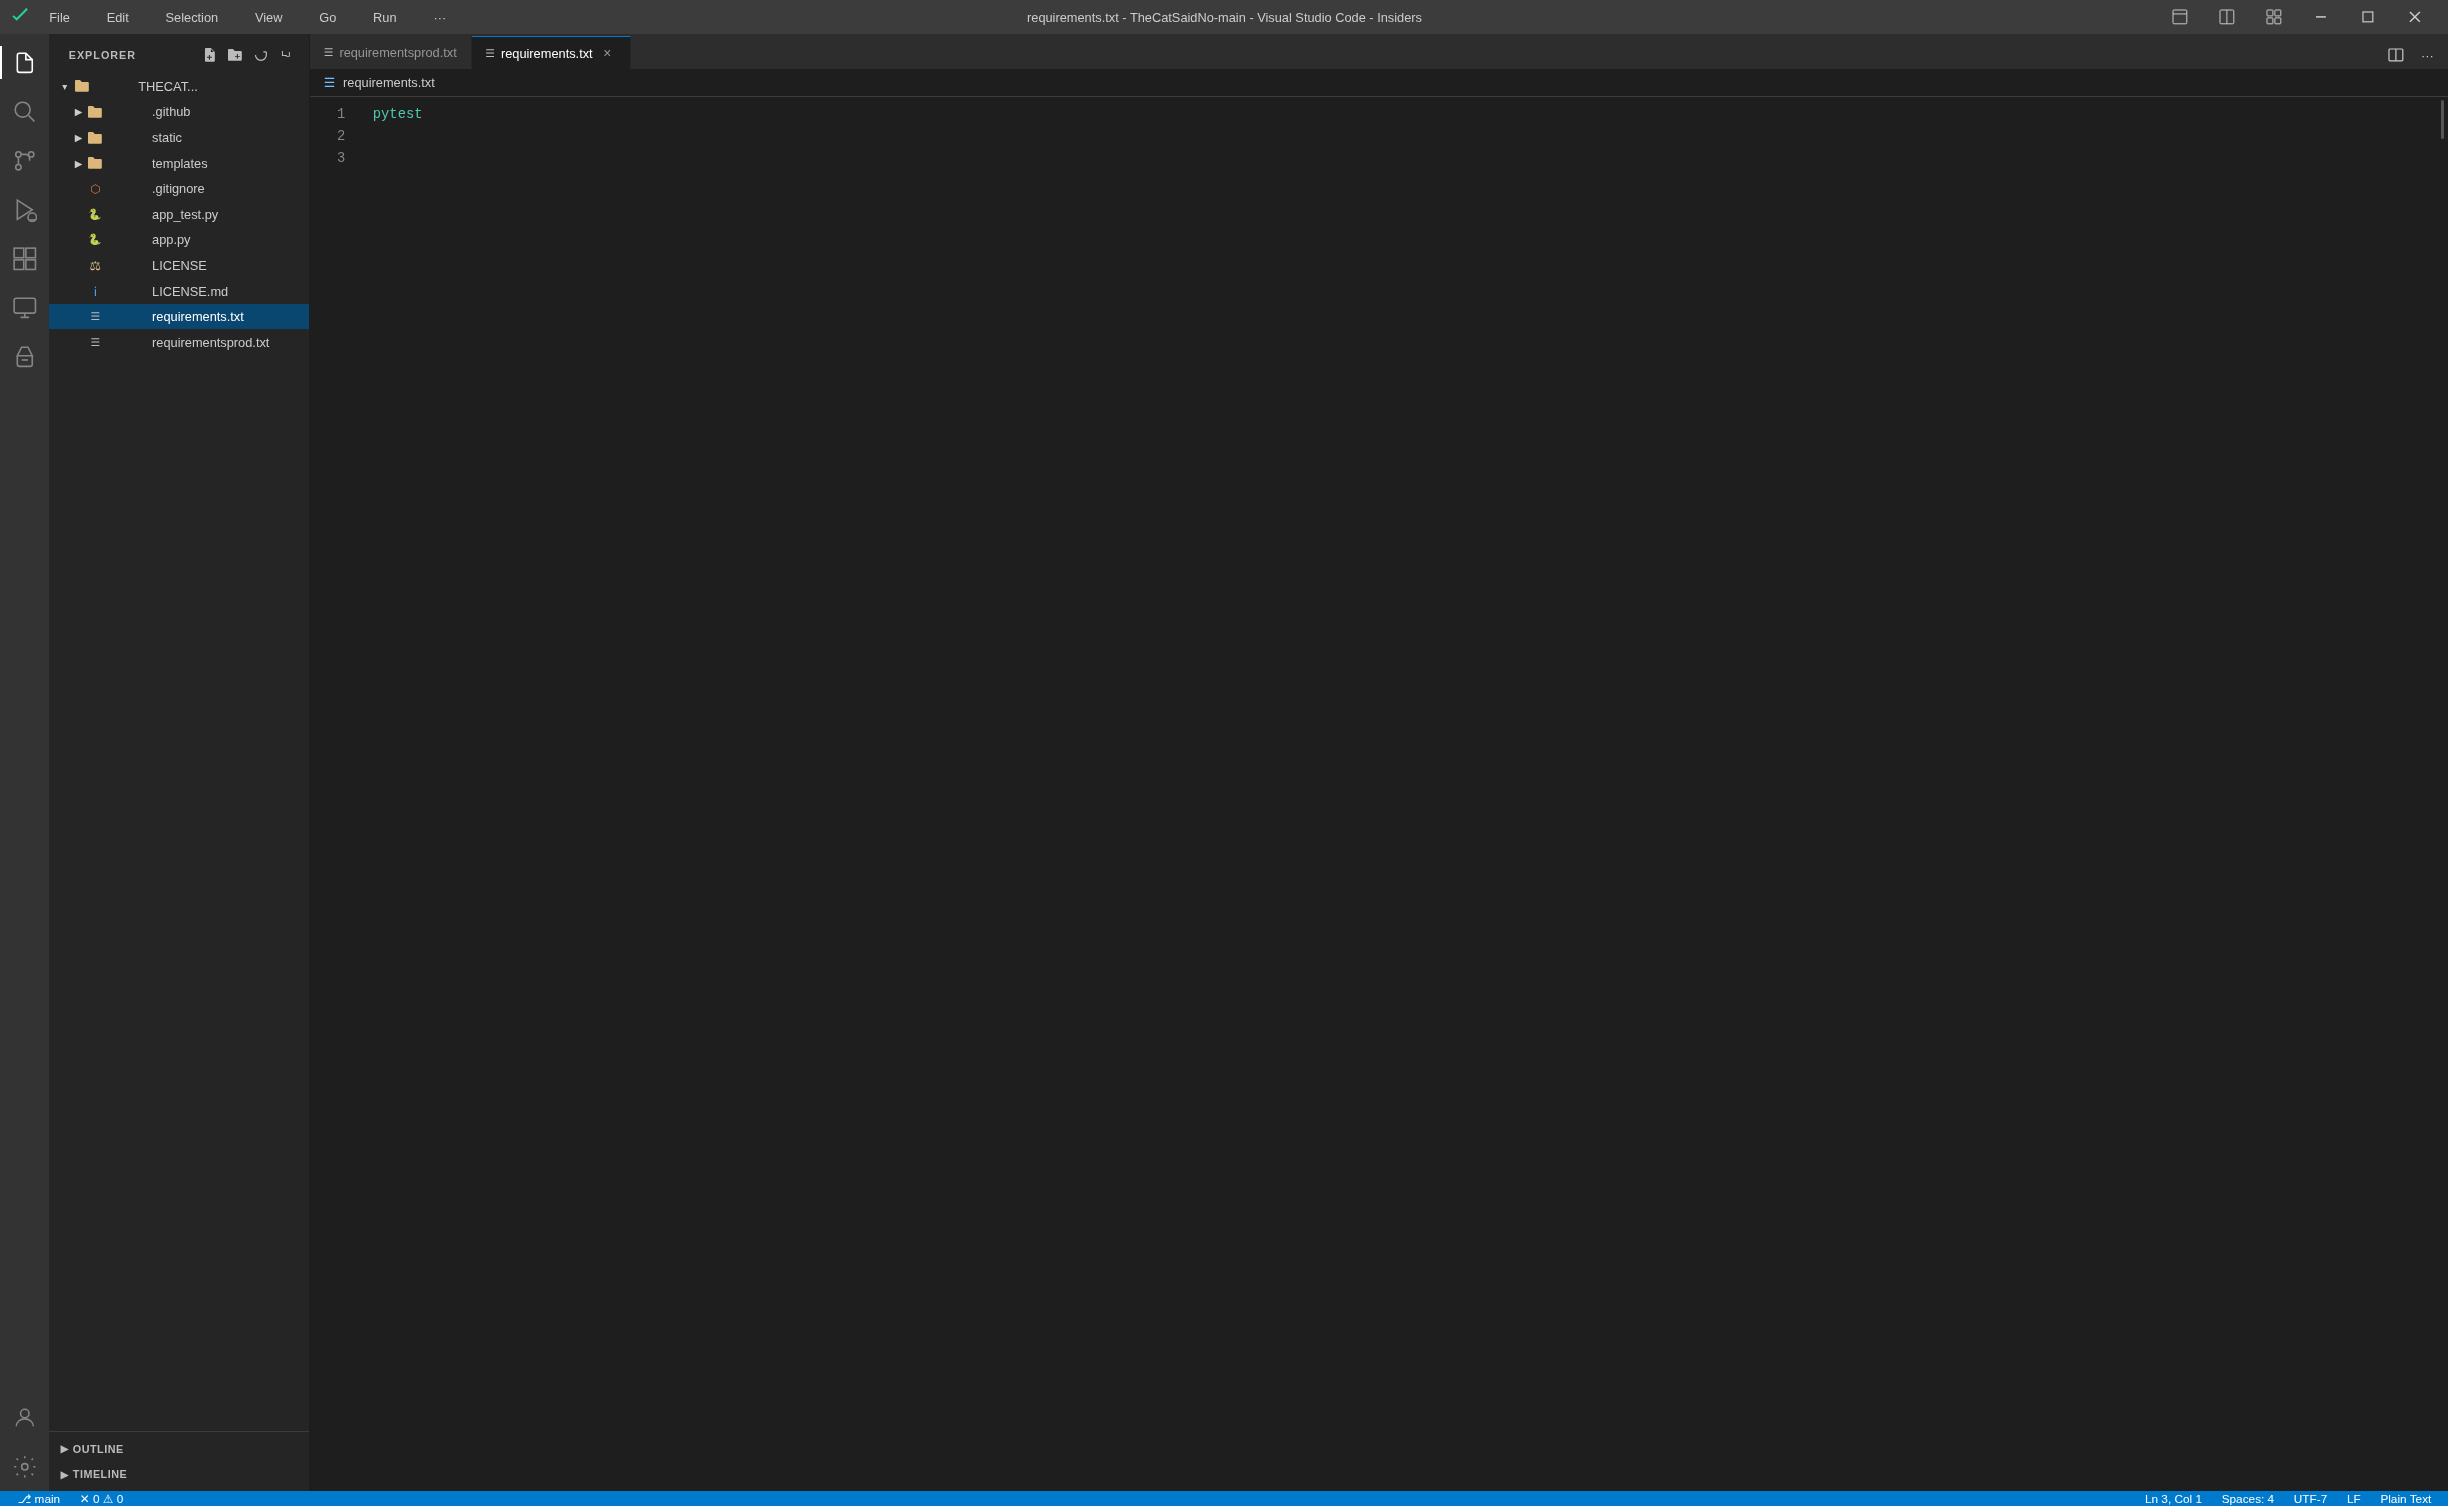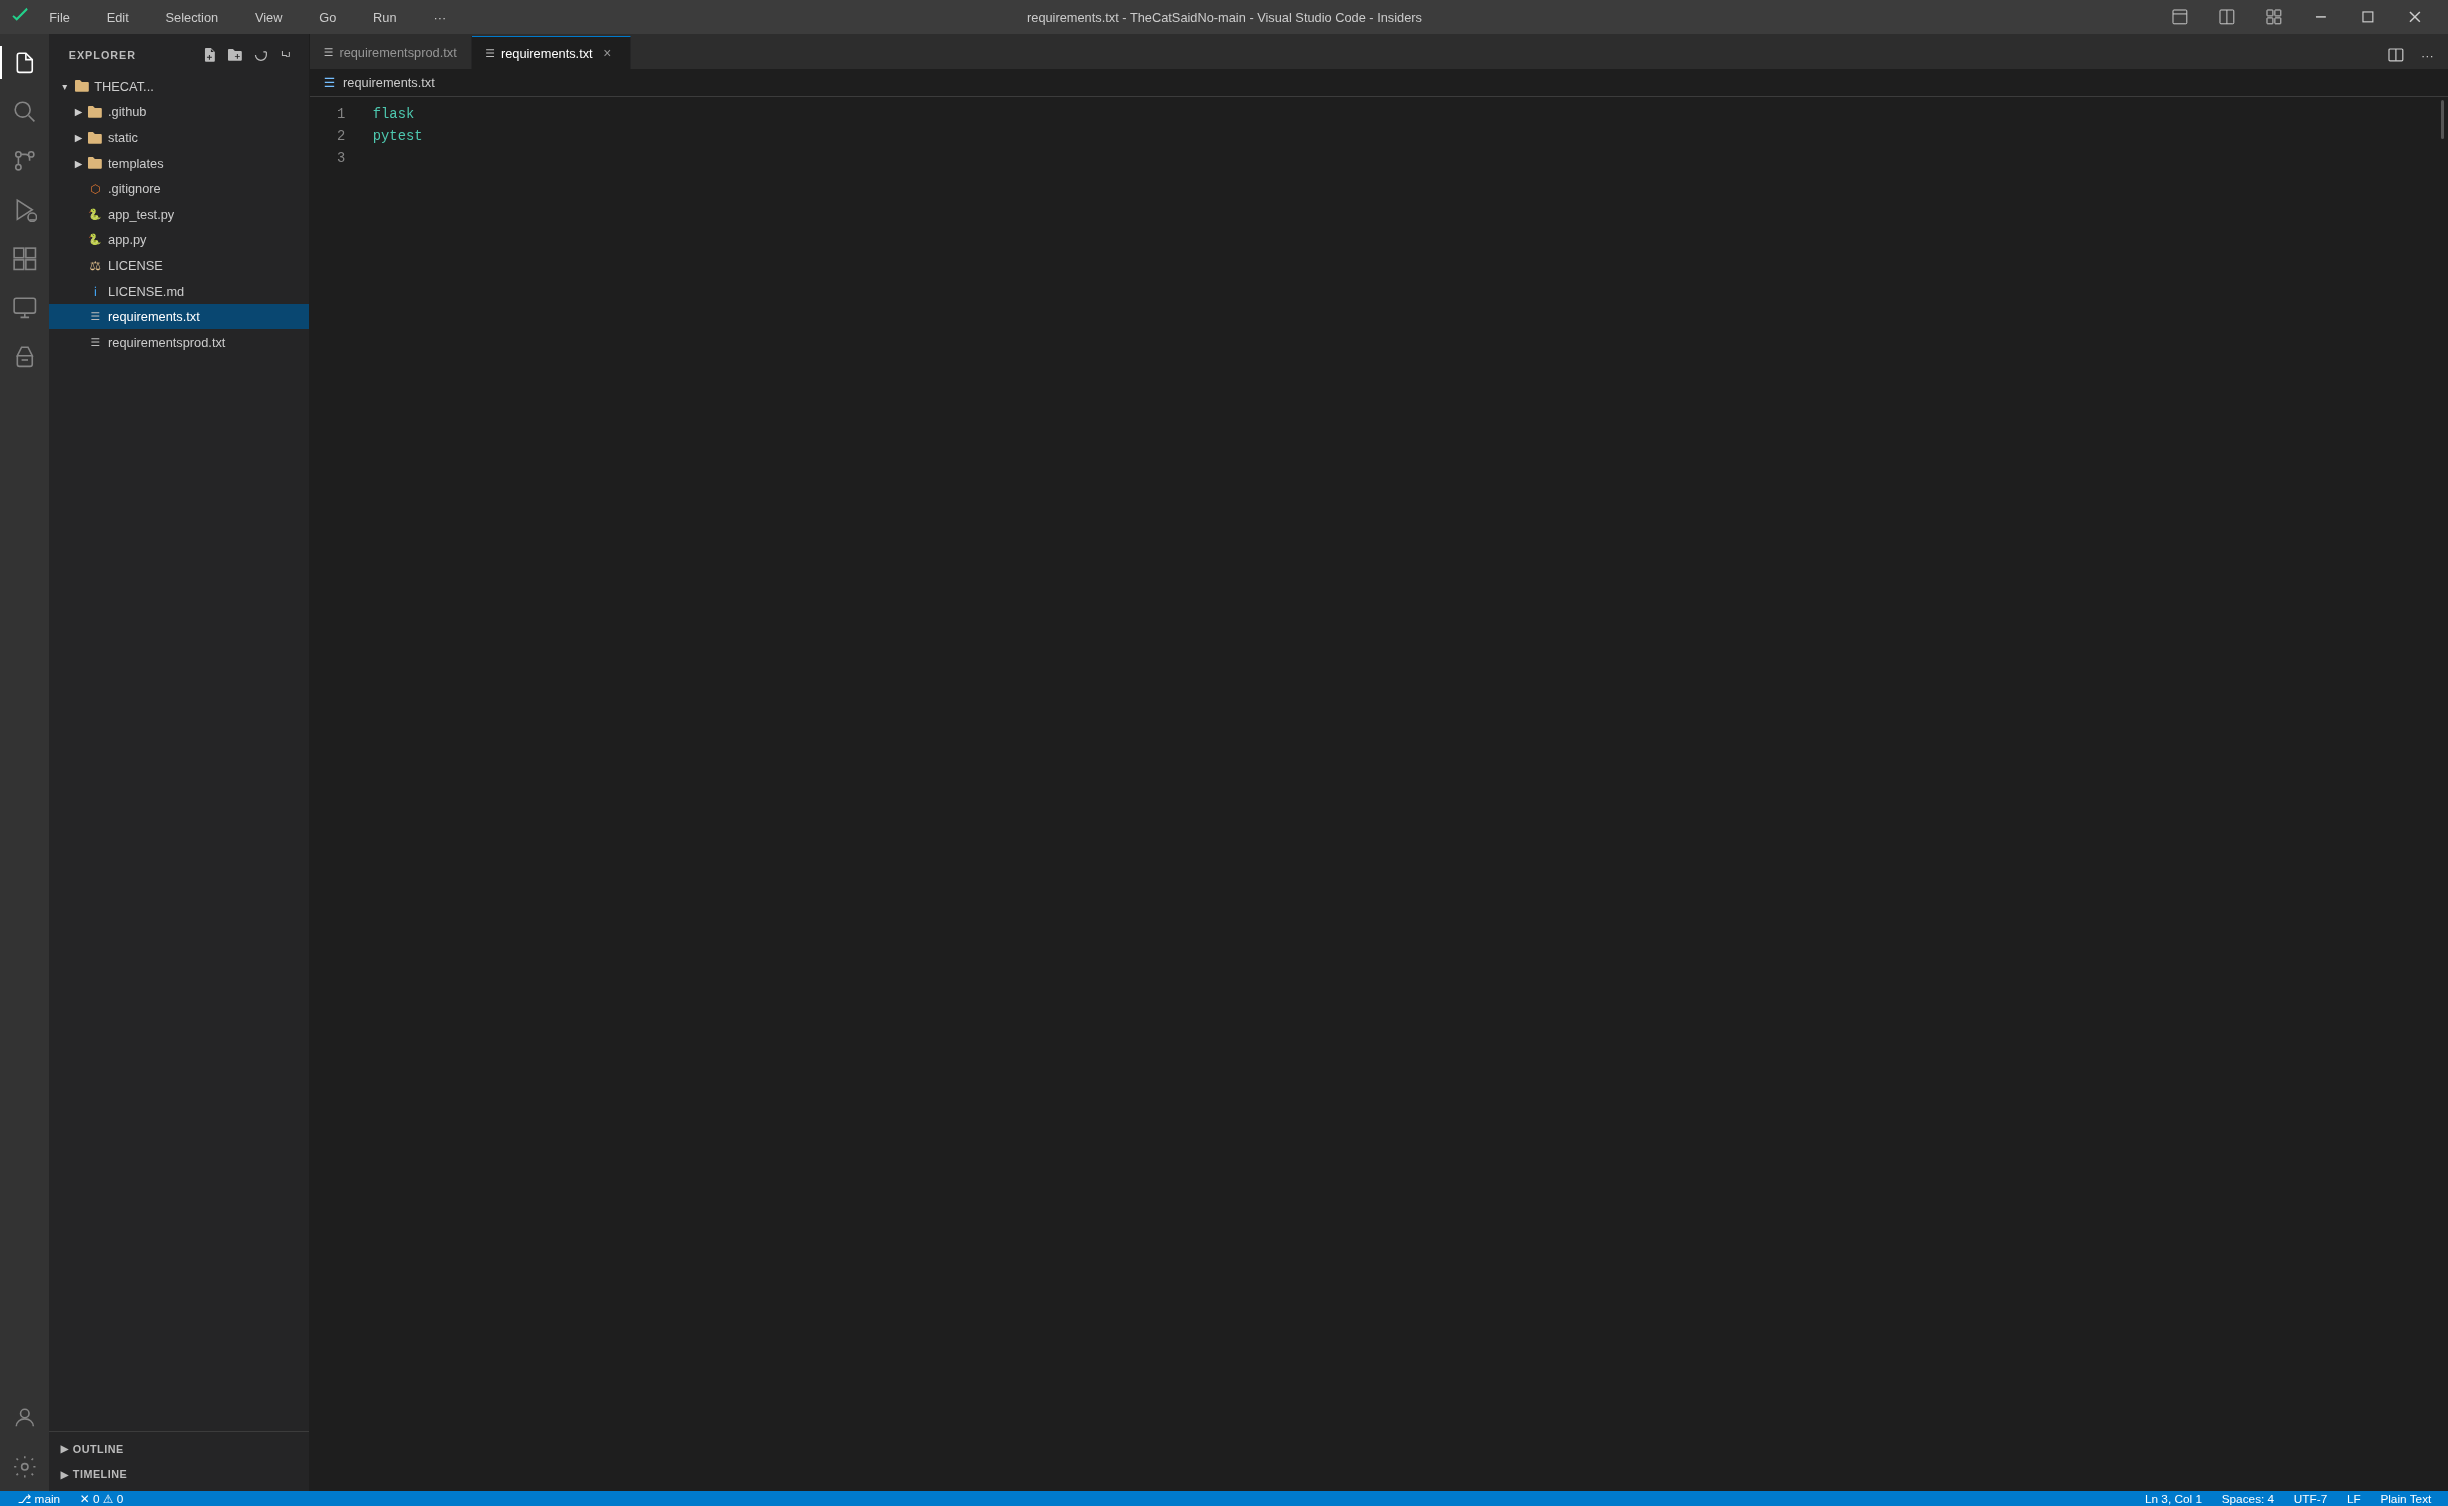--- a/index.html
+++ b/index.html
@@ -171,21 +171,21 @@
     .tree-item .file-icon {
       width: 17.7px;
       height: 17.7px;
       display: inline-flex;
       align-items: center;
       justify-content: center;
       margin-right: 3.9px;
       flex-shrink: 0;
       font-size: 13.8px;
     }
-    .tree-item .label { flex: 1; }
+    .tree-item .label { flex: 1; margin-left: 44px; }
 
     
     .sidebar-bottom {
       border-top: 1px solid #3c3c3c;
       padding: 3.9px 0;
     }
     .sidebar-section {
       display: flex;
       align-items: center;
       height: 25.6px;
@@ -632,21 +632,20 @@
       <span>requirements.txt</span>
     </div>
 
     <div class="editor-content">
       <div class="line-numbers">
         <div>1</div>
         <div>2</div>
         <div>3</div>
       </div>
       <div class="code-area">
-        <div class="code-line code-keyword">flask</div>
         <div class="code-line code-keyword">pytest</div>
         <div class="code-line code-empty"> </div>
       </div>
       <div class="scrollbar-track">
         <div style="width:3px; height:39px; background:#555; margin: 3.9px auto; border-radius:2px;"></div>
       </div>
     </div>
   </div>
 </div>
 

